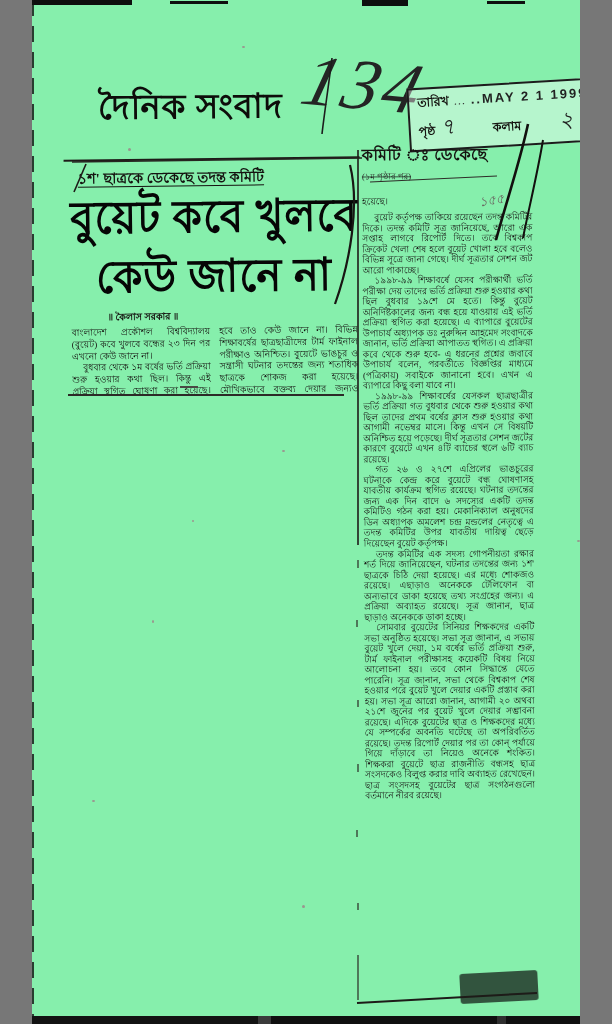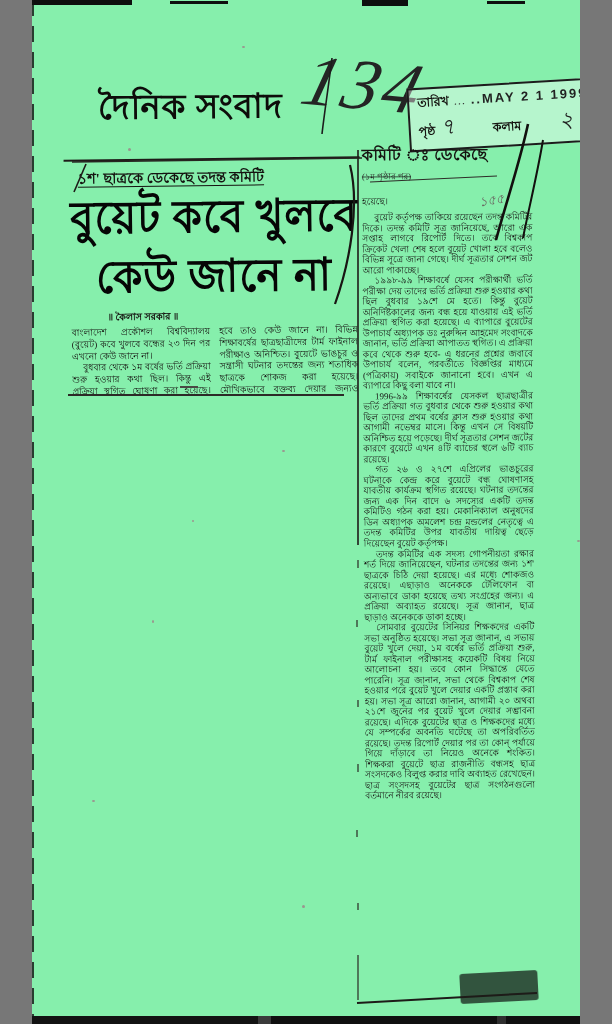--- a/index.html
+++ b/index.html
@@ -176,21 +176,21 @@
   <div class="clip-right">
     <div class="cont-header">কমিটি ঃ ডেকেছে</div>
     <div class="cont-note">(১ম পৃষ্ঠার পর)</div>
     <div class="frag-line">
       <span class="frag">হয়েছে।</span>
       <span class="margin-mark">১৫৫</span>
     </div>
     <div class="rbody">
       <p>বুয়েট কর্তৃপক্ষ তাকিয়ে রয়েছেন তদন্ত কমিটির দিকে। তদন্ত কমিটি সূত্র জানিয়েছে, আরো এক সপ্তাহ লাগবে রিপোর্ট দিতে। তবে বিশ্বকাপ ক্রিকেট খেলা শেষ হলে বুয়েট খোলা হবে বলেও বিভিন্ন সূত্রে জানা গেছে। দীর্ঘ সূত্রতার সেশন জট আরো পাকাচ্ছে।</p>
       <p>১৯৯৮-৯৯ শিক্ষাবর্ষে যেসব পরীক্ষার্থী ভর্তি পরীক্ষা দেয় তাদের ভর্তি প্রক্রিয়া শুরু হওয়ার কথা ছিল বুধবার ১৯শে মে হতে। কিন্তু বুয়েট অনির্দিষ্টকালের জন্য বন্ধ হয়ে যাওয়ায় এই ভর্তি প্রক্রিয়া স্থগিত করা হয়েছে। এ ব্যাপারে বুয়েটের উপাচার্য অধ্যাপক ডঃ নুরুদ্দিন আহমেদ সংবাদকে জানান, ভর্তি প্রক্রিয়া আপাতত স্থগিত। এ প্রক্রিয়া কবে থেকে শুরু হবে- এ ধরনের প্রশ্নের জবাবে উপাচার্য বলেন, পরবর্তীতে বিজ্ঞপ্তির মাধ্যমে (পত্রিকায়) সবাইকে জানানো হবে। এখন এ ব্যাপারে কিছু বলা যাবে না।</p>
-      <p>1996-৯৯ শিক্ষাবর্ষের যেসকল ছাত্রছাত্রীর ভর্তি প্রক্রিয়া গত বুধবার থেকে শুরু হওয়ার কথা ছিল তাদের প্রথম বর্ষের ক্লাস শুরু হওয়ার কথা আগামী নভেম্বর মাসে। কিন্তু এখন সে বিষয়টি অনিশ্চিত হয়ে পড়েছে। দীর্ঘ সূত্রতার সেশন জটের কারণে বুয়েটে এখন ৪টি ব্যাচের স্থলে ৬টি ব্যাচ রয়েছে।</p>
+      <p>১৯৯৮-৯৯ শিক্ষাবর্ষের যেসকল ছাত্রছাত্রীর ভর্তি প্রক্রিয়া গত বুধবার থেকে শুরু হওয়ার কথা ছিল তাদের প্রথম বর্ষের ক্লাস শুরু হওয়ার কথা আগামী নভেম্বর মাসে। কিন্তু এখন সে বিষয়টি অনিশ্চিত হয়ে পড়েছে। দীর্ঘ সূত্রতার সেশন জটের কারণে বুয়েটে এখন ৪টি ব্যাচের স্থলে ৬টি ব্যাচ রয়েছে।</p>
       <p>গত ২৬ ও ২৭শে এপ্রিলের ভাঙচুরের ঘটনাকে কেন্দ্র করে বুয়েটে বন্ধ ঘোষণাসহ যাবতীয় কার্যক্রম স্থগিত রয়েছে। ঘটনার তদন্তের জন্য এক দিন বাদে ৬ সদস্যের একটি তদন্ত কমিটিও গঠন করা হয়। মেকানিক্যাল অনুষদের ডিন অধ্যাপক অমলেশ চন্দ্র মন্ডলের নেতৃত্বে এ তদন্ত কমিটির উপর যাবতীয় দায়িত্ব ছেড়ে দিয়েছেন বুয়েট কর্তৃপক্ষ।</p>
       <p>তদন্ত কমিটির এক সদস্য গোপনীয়তা রক্ষার শর্ত দিয়ে জানিয়েছেন, ঘটনার তদন্তের জন্য ১শ' ছাত্রকে চিঠি দেয়া হয়েছে। এর মধ্যে শোকজও রয়েছে। এছাড়াও অনেককে টেলিফোন বা অন্যভাবে ডাকা হয়েছে তথ্য সংগ্রহের জন্য। এ প্রক্রিয়া অব্যাহত রয়েছে। সূত্র জানান, ছাত্র ছাড়াও অনেককে ডাকা হচ্ছে।</p>
       <p>সোমবার বুয়েটের সিনিয়র শিক্ষকদের একটি সভা অনুষ্ঠিত হয়েছে। সভা সূত্র জানান, এ সভায় বুয়েট খুলে দেয়া, ১ম বর্ষের ভর্তি প্রক্রিয়া শুরু, টার্ম ফাইনাল পরীক্ষাসহ কয়েকটি বিষয় নিয়ে আলোচনা হয়। তবে কোন সিদ্ধান্তে যেতে পারেনি। সূত্র জানান, সভা থেকে বিশ্বকাপ শেষ হওয়ার পরে বুয়েট খুলে দেয়ার একটি প্রস্তাব করা হয়। সভা সূত্র আরো জানান, আগামী ২০ অথবা ২১শে জুনের পর বুয়েট খুলে দেয়ার সম্ভাবনা রয়েছে। এদিকে বুয়েটের ছাত্র ও শিক্ষকদের মধ্যে যে সম্পর্কের অবনতি ঘটেছে তা অপরিবর্তিত রয়েছে। তদন্ত রিপোর্ট দেয়ার পর তা কোন্ পর্যায়ে গিয়ে দাঁড়াবে তা নিয়েও অনেকে শংকিত। শিক্ষকরা বুয়েটে ছাত্র রাজনীতি বন্ধসহ ছাত্র সংসদকেও বিলুপ্ত করার দাবি অব্যাহত রেখেছেন। ছাত্র সংসদসহ বুয়েটের ছাত্র সংগঠনগুলো বর্তমানে নীরব রয়েছে।</p>
     </div>
   </div>
 
   <div class="smudge"></div>
 
   <svg class="overlay" width="612" height="1024" viewBox="0 0 612 1024">
     <path d="M326 150 L326 545" stroke="#1d1b18" stroke-width="1.6" fill="none"></path>

